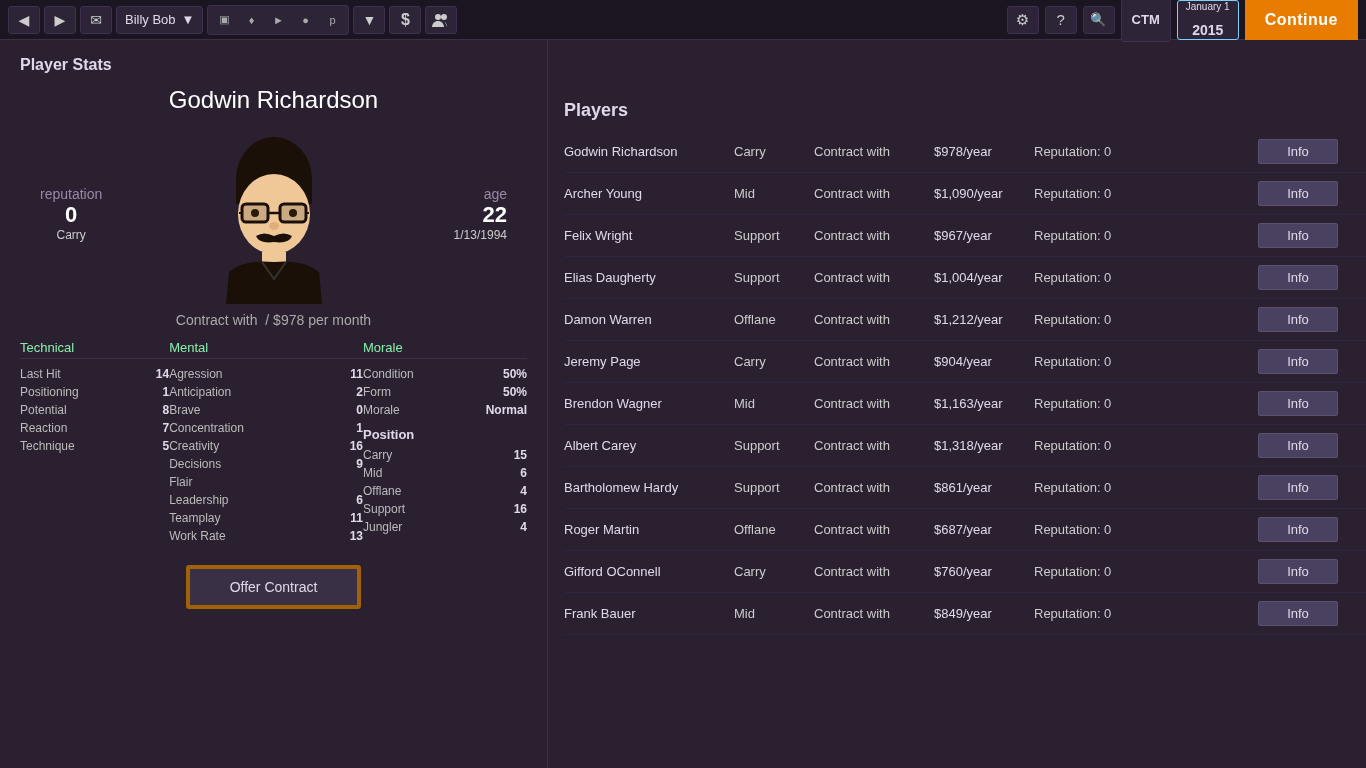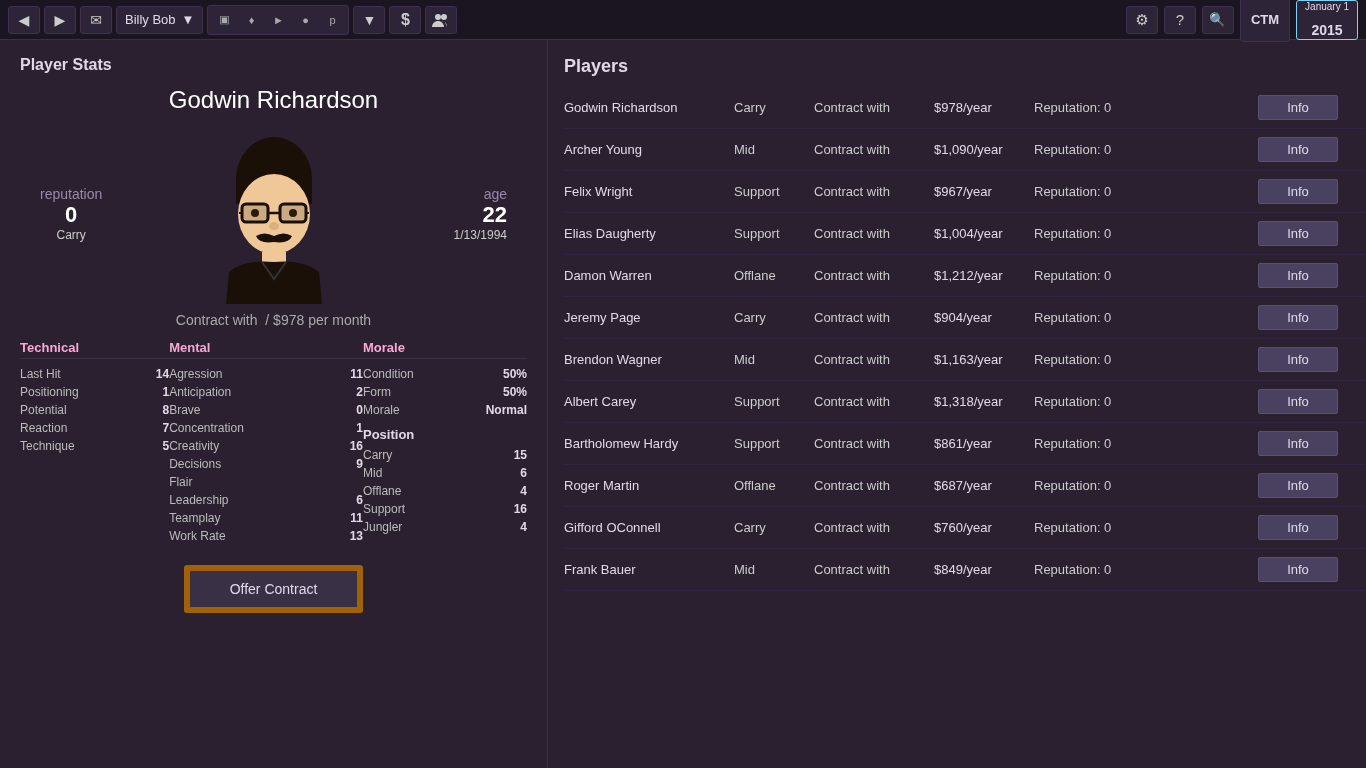--- a/index.html
+++ b/index.html
@@ -199,22 +199,22 @@
     .stats-row {
       display: flex;
       gap: 0;
       margin-top: 4px;
     }
     .stat-col {
       flex: 1;
     }
     .stat-col-header {
       font-size: 13px;
-      font-weight: bold;
-      color: #f9a8d4;
+      font-weight: normal;
+      color: #86efac;
       margin-bottom: 6px;
       border-bottom: 1px solid #3a2f45;
       padding-bottom: 3px;
     }
     .stat-item {
       display: flex;
       justify-content: space-between;
       align-items: center;
       padding: 2px 0;
       font-size: 12px;
@@ -241,34 +241,35 @@
       display: flex;
       justify-content: space-between;
       font-size: 12px;
       padding: 2px 0;
     }
 
     .offer-btn {
       display: block;
       margin: 20px auto 0;
       background: #3a3045;
-      border: 6px solid #a16207;
+      border: 4px solid #a16207;
       color: #e0d8e8;
       padding: 10px 40px;
       font-size: 14px;
       cursor: pointer;
       border-radius: 3px;
     }
 
     
     .right-panel {
       flex: 1;
       padding: 16px 0 8px 16px;
       display: flex;
       flex-direction: column;
+      margin-top: 44px;
     }
     .players-title {
       font-size: 18px;
       font-weight: bold;
       color: #e0d8e8;
       margin-bottom: 10px;
     }
     .players-list {
       flex: 1;
       overflow-y: auto;
@@ -359,20 +360,21 @@
   <div class="spacer"></div>
   <div class="nav-right-icons">
     <button class="nav-right-btn">⚙</button>
     <button class="nav-right-btn">?</button>
     <button class="nav-right-btn" style="font-size:13px;">🔍</button>
     <div class="nav-ctm">CTM</div>
     <div class="nav-date">
       <span>January 1</span>
       <span class="year">2015</span>
     </div>
+    <button class="continue-btn">Continue</button>
   </div>
 </div>
 
 <div class="main-layout">
 
   <div class="left-panel">
     <div class="panel-title">Player Stats</div>
     <div class="player-name">Godwin Richardson</div>
 
     <div class="player-avatar-area">

